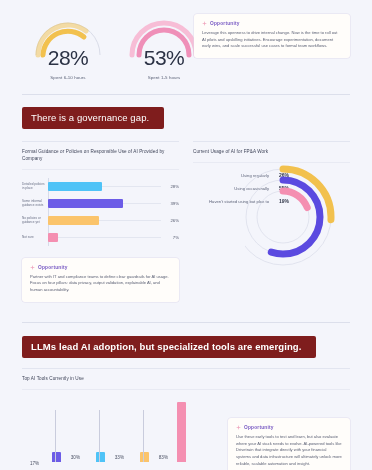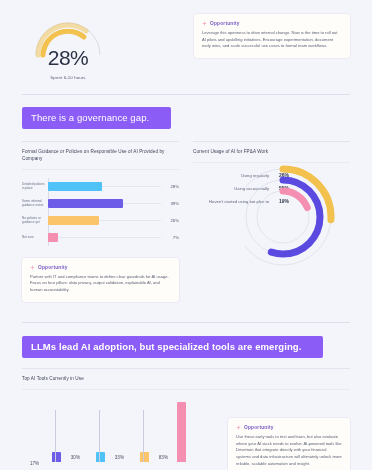--- a/index.html
+++ b/index.html
@@ -29,22 +29,22 @@
   }
   .opp-head { display: flex; align-items: center; gap: 3px; margin-bottom: 4px; }
   .opp-spark { width: 5px; height: 5px; flex: none; }
   .opp-title { font-size: 4.8px; font-weight: bold; color: #7a5cc4; letter-spacing: .2px; }
   .opp-body { font-size: 4.1px; line-height: 1.62; color: #5b6074; }
 
   .top-opp { position: absolute; left: 194px; top: 14px; width: 156px; }
 
   
   .banner {
-    display: inline-block; background: #8b5cf6; color: #fff;
-    font-size: 9.5px; padding: 5px 22px 6px 9px; border-radius: 2px;
+    display: inline-block; background: #7f1d1d; color: #fff;
+    font-size: 9.5px; padding: 5px 15px 6px 9px; border-radius: 2px;
     letter-spacing: .1px; white-space: nowrap;
   }
   .banner-wrap { padding: 12px 22px 12px 22px; }
 
   
   .panels { display: flex; gap: 14px; padding: 0 22px; }
   .panel { flex: 1; }
   .panel-rule { height: 1px; background: #e2e5f0; margin-bottom: 7px; }
   .panel-title { font-size: 4.6px; color: #3e4458; line-height: 1.5; letter-spacing: .1px; }
   .panel-underline { height: 1px; background: #e8eaf3; margin-top: 6px; }
@@ -91,20 +91,30 @@
         <svg class="gauge-svg" width="78" height="46" viewBox="0 0 78 46">
           <path d="M7 43 A32 32 0 0 1 71 43" fill="none" stroke="#d9dce8" stroke-width="1"></path>
           <path d="M9 43 A30 30 0 0 1 57 19" fill="none" stroke="#f2c14e" stroke-width="5" stroke-linecap="round" opacity="0.5"></path>
           <path d="M14 43 A25 25 0 0 1 55 25" fill="none" stroke="#f2c14e" stroke-width="5" stroke-linecap="round"></path>
         </svg>
       </div>
       <div class="gauge-value">28%</div>
       <div class="gauge-caption">Spent 6-10 hours</div>
     </div>
 
+    <div class="gauge-cell">
+      <div class="gauge-wrap">
+        <svg class="gauge-svg" width="78" height="46" viewBox="0 0 78 46">
+          <path d="M7 43 A32 32 0 0 1 71 43" fill="none" stroke="#f7bdd6" stroke-width="5" stroke-linecap="round"></path>
+          <path d="M14 43 A25 25 0 0 1 64 43" fill="none" stroke="#ef8fb8" stroke-width="5" stroke-linecap="round"></path>
+        </svg>
+      </div>
+      <div class="gauge-value">53%</div>
+      <div class="gauge-caption">Spent 1-5 hours</div>
+    </div>
   </div>
 
   <div class="opp-card top-opp">
     <div class="opp-head">
       <svg class="opp-spark" viewBox="0 0 10 10">
         <path d="M5 0 L6 4 L10 5 L6 6 L5 10 L4 6 L0 5 L4 4 Z" fill="#f0a8c0"></path>
       </svg>
       <span class="opp-title">Opportunity</span>
     </div>
     <div class="opp-body">Leverage this openness to drive internal change. Now is the time to roll out AI pilots and upskilling initiatives. Encourage experimentation, document early wins, and scale successful use cases to formal team workflows.</div>

